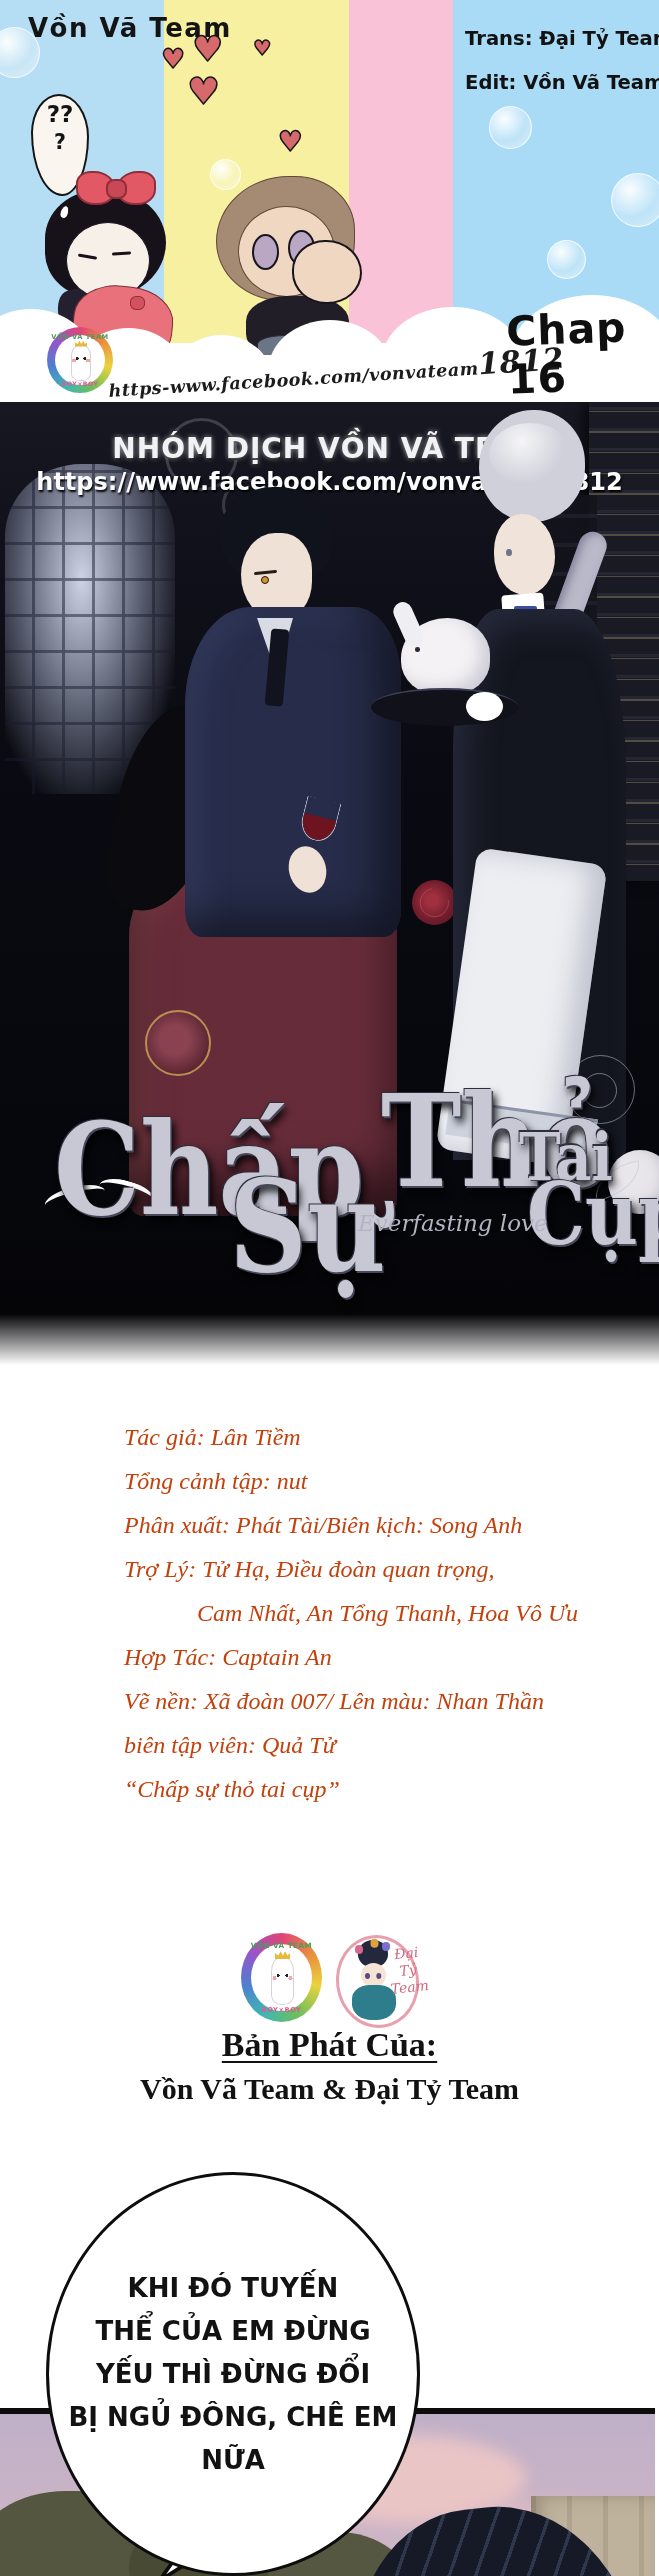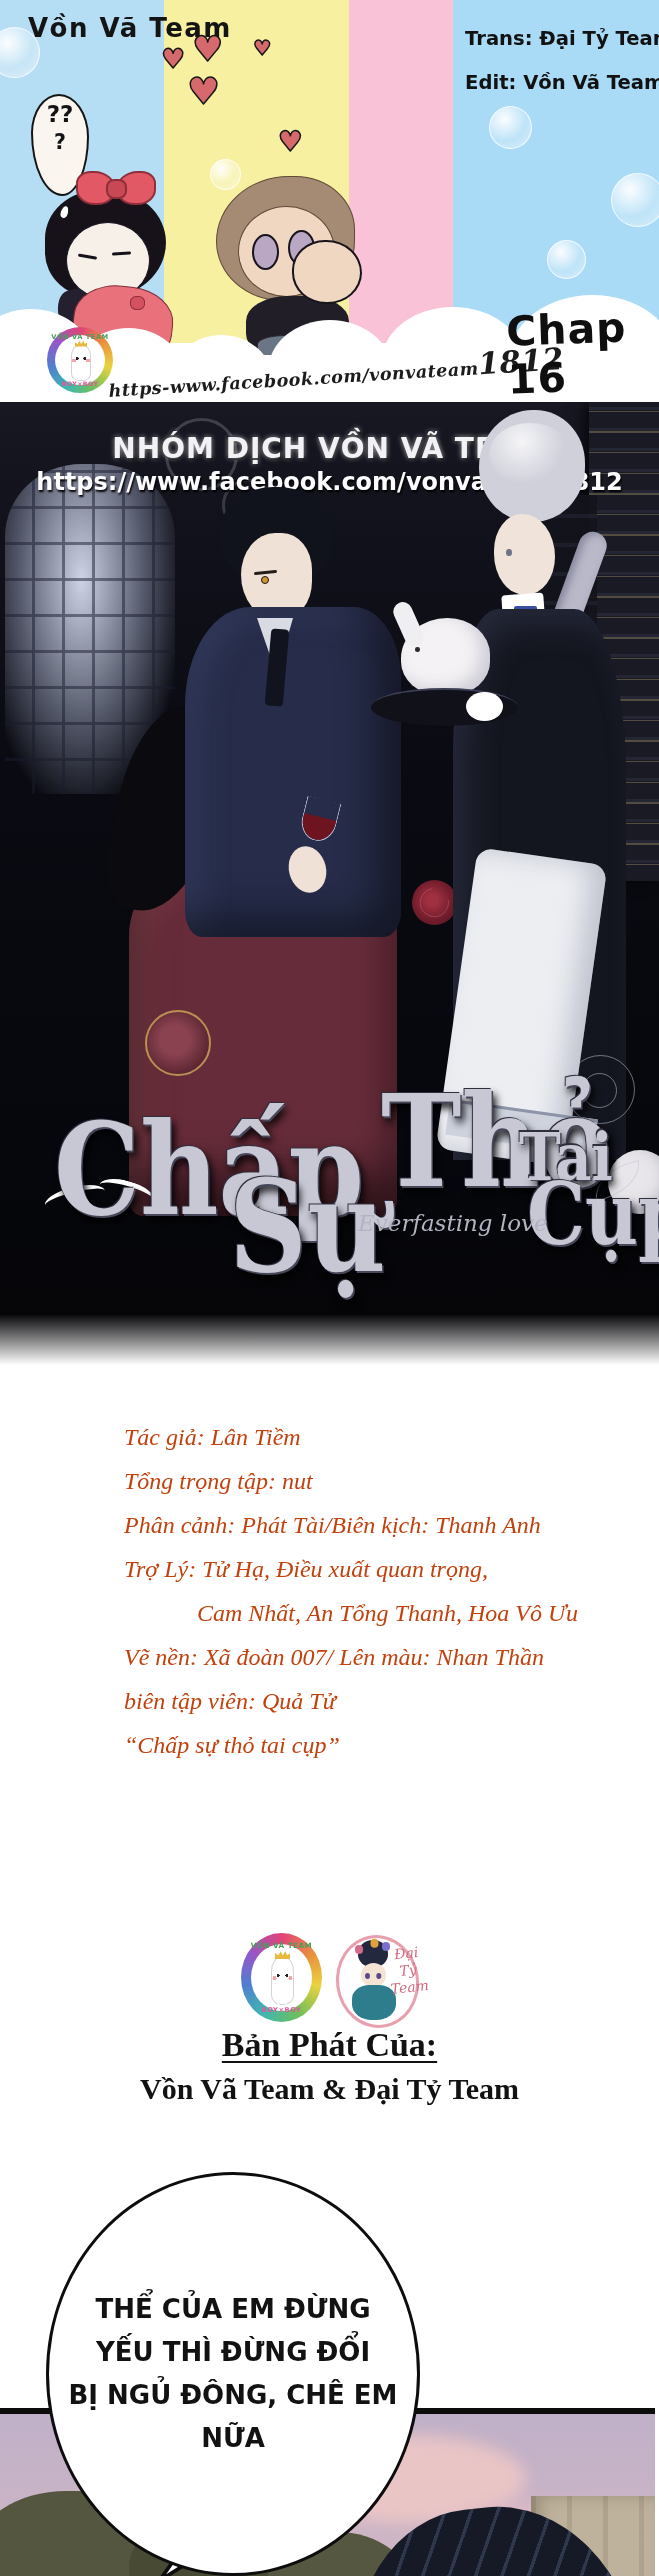--- a/index.html
+++ b/index.html
@@ -298,24 +298,25 @@
     <div class="gothic" style="left:54px;top:693px;font-size:108px;">Chấp</div>
     <div class="gothic" style="left:229px;top:750px;font-size:108px;">Sự</div>
     <div class="gothic" style="left:381px;top:665px;font-size:108px;">Thỏ</div>
     <div class="gothic" style="left:519px;top:715px;font-size:56px;">Tai</div>
     <div class="gothic" style="left:527px;top:761px;font-size:73px;">Cụp</div>
     <div class="cover-sub">Everfasting love</div>
   </div>
 
   <div class="credits">
       <div class="credit-line">Tác giả: Lân Tiềm</div>
-      <div class="credit-line">Tổng trọng tập: nut</div>
-      <div class="credit-line">Phân cảnh: Phát Tài/Biên kịch: Thanh Anh</div>
-      <div class="credit-line">Trợ Lý: Tử Hạ, Điều xuất quan trọng,</div>
+      <div class="credit-line">Tổng cảnh tập: nut</div>
+      <div class="credit-line">Phân xuất: Phát Tài/Biên kịch: Song Anh</div>
+      <div class="credit-line">Trợ Lý: Tử Hạ, Điều đoàn quan trọng,</div>
       <div class="credit-line indent">Cam Nhất, An Tổng Thanh, Hoa Vô Ưu</div>
+      <div class="credit-line">Hợp Tác: Captain An</div>
       <div class="credit-line">Vẽ nền: Xã đoàn 007/ Lên màu: Nhan Thần</div>
       <div class="credit-line">biên tập viên: Quả Tử</div>
       <div class="credit-line">“Chấp sự thỏ tai cụp”</div>
     </div>
 
   <div class="vv-logo" style="left:241px;top:1933px;width:81px;height:89px;">
     <div class="vv-ring"></div>
     <div class="vv-arc-top" style="font-size:7.2px;">VỒN VÃ TEAM</div>
     <div class="vv-ghost"></div>
     <div class="vv-arc-bottom" style="font-size:6.7px;">BOY×BOY</div>
@@ -332,20 +333,21 @@
     </div>
   </div>
 
   <div class="partner-heading">Bản Phát Của:</div>
   <div class="partner-teams">Vồn Vã Team &amp; Đại Tỷ Team</div>
 
   <svg class="tail" style="left:142px;top:2509px;" width="93" height="77" viewBox="0 0 180 150">
     <polygon points="125,10 160,60 33,140" fill="#ffffff" stroke="#0d0d0d" stroke-width="7" stroke-linejoin="round"></polygon>
   </svg>
   <div class="bubble1">
+      <div class="b1-line">KHI ĐÓ TUYẾN</div>
       <div class="b1-line">THỂ CỦA EM ĐỪNG</div>
       <div class="b1-line">YẾU THÌ ĐỪNG ĐỔI</div>
       <div class="b1-line">BỊ NGỦ ĐÔNG, CHÊ EM</div>
       <div class="b1-line">NỮA</div>
     </div>
 
   <div class="panel-border"></div>
   <div class="panel">
     <div class="pcloud" style="left:289px;top:20.6px;width:237px;height:88px;background:rgba(240,200,198,.85);"></div>
     <div class="pcloud" style="left:443px;top:88px;width:206px;height:82px;background:rgba(226,188,196,.8);"></div>

